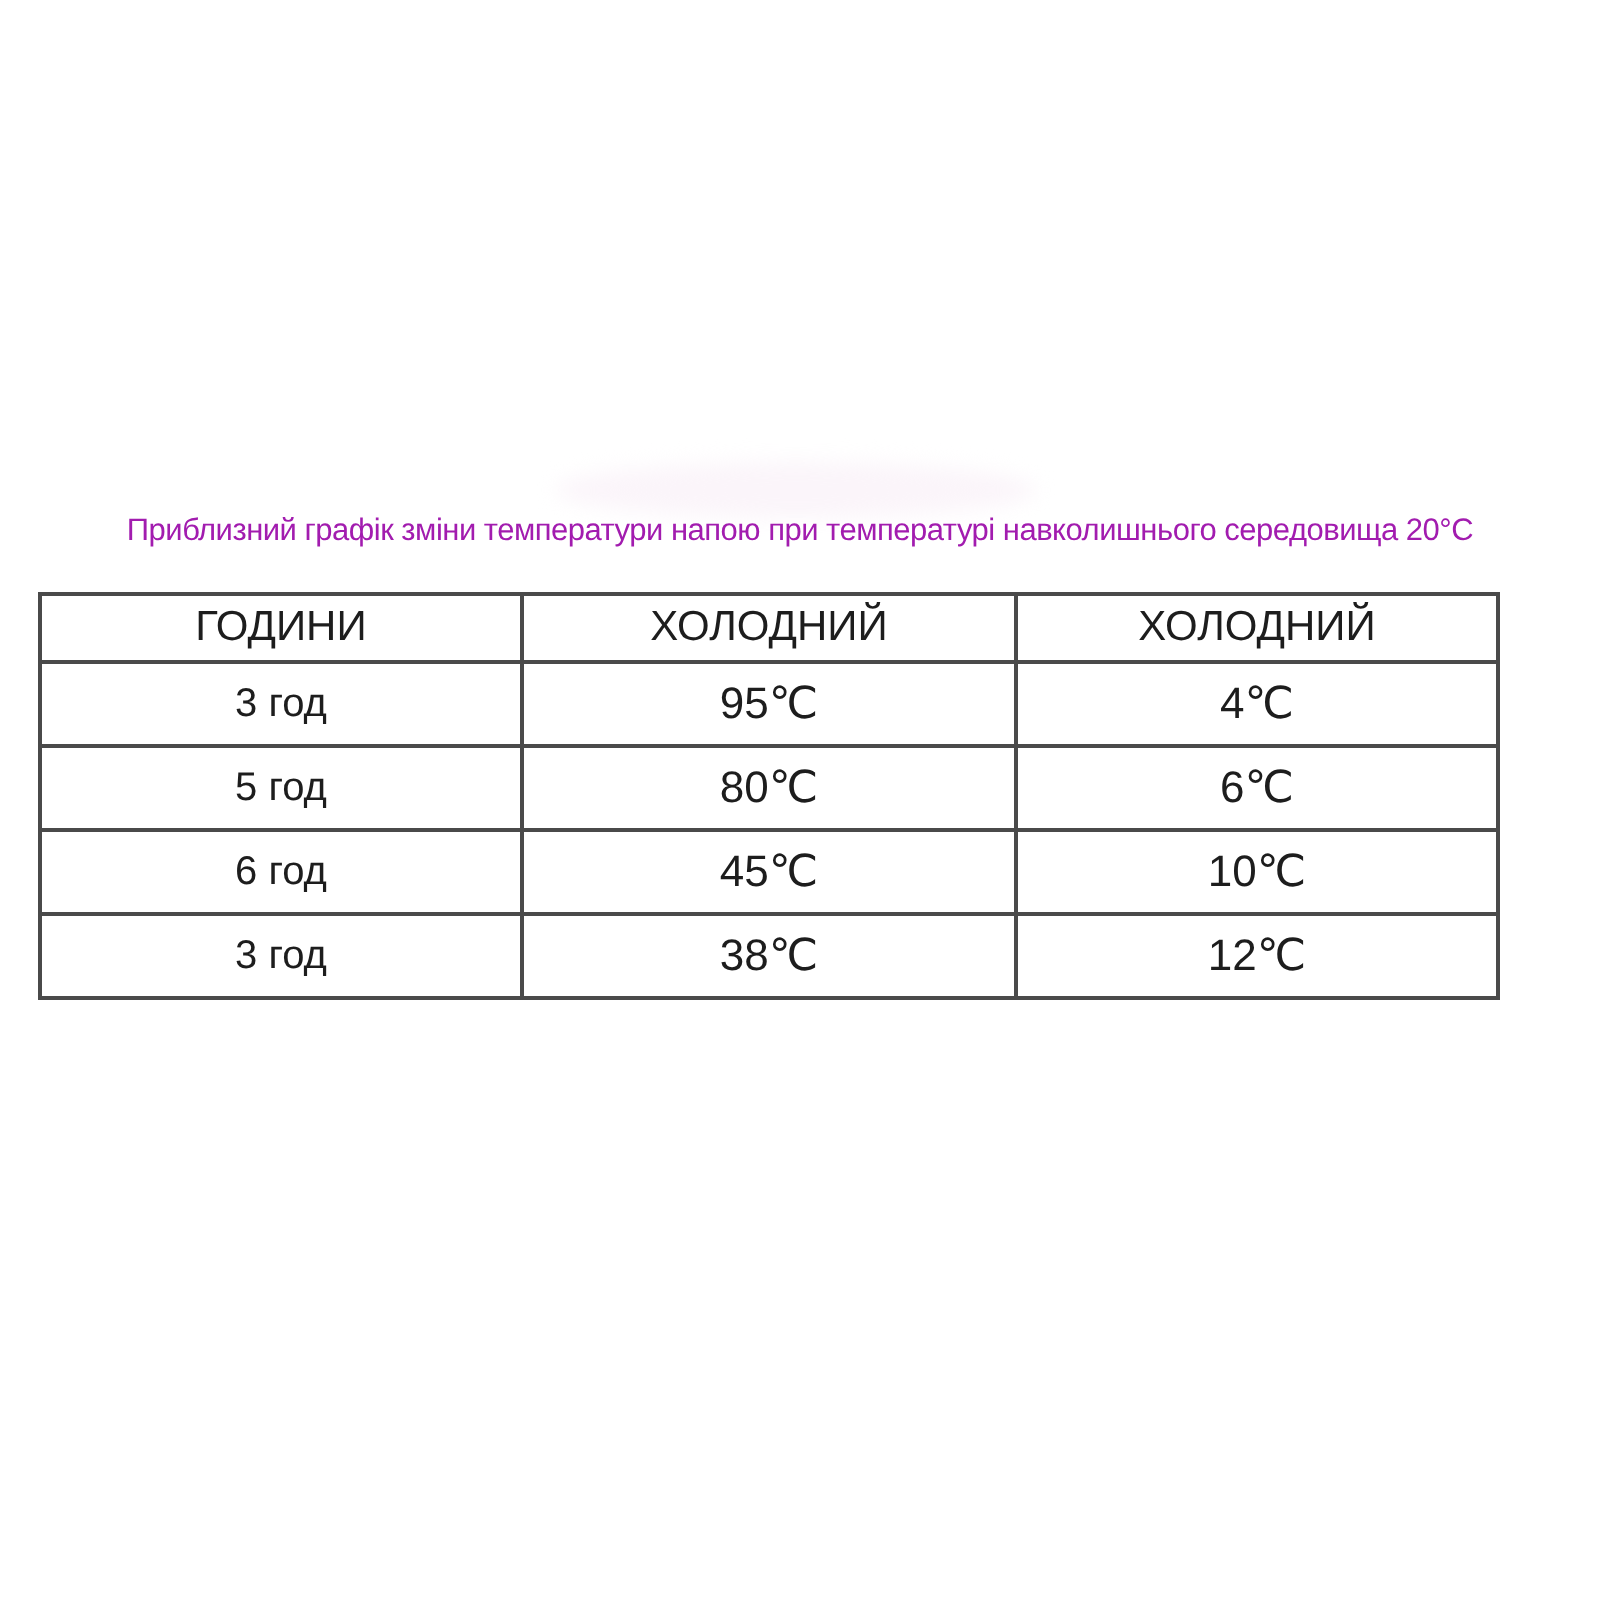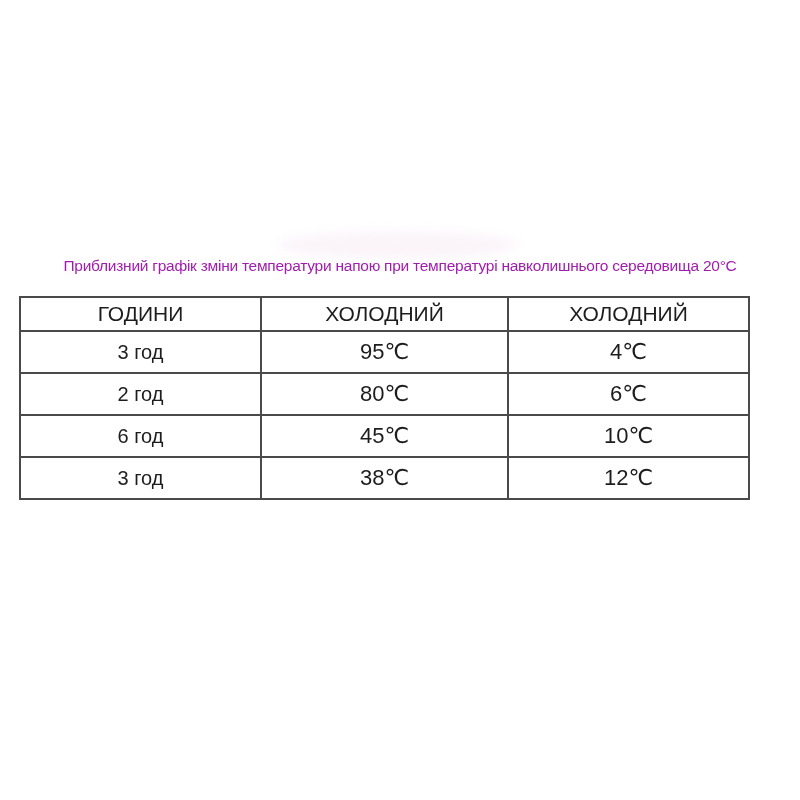--- a/index.html
+++ b/index.html
@@ -85,21 +85,21 @@
         <th>ХОЛОДНИЙ</th>
       </tr>
     </thead>
     <tbody>
       <tr>
         <td class="time-cell">3 год</td>
         <td class="temp-cell">95℃</td>
         <td class="temp-cell">4℃</td>
       </tr>
       <tr>
-        <td class="time-cell">2 год</td>
+        <td class="time-cell">5 год</td>
         <td class="temp-cell">80℃</td>
         <td class="temp-cell">6℃</td>
       </tr>
       <tr>
         <td class="time-cell">6 год</td>
         <td class="temp-cell">45℃</td>
         <td class="temp-cell">10℃</td>
       </tr>
       <tr>
         <td class="time-cell">3 год</td>

